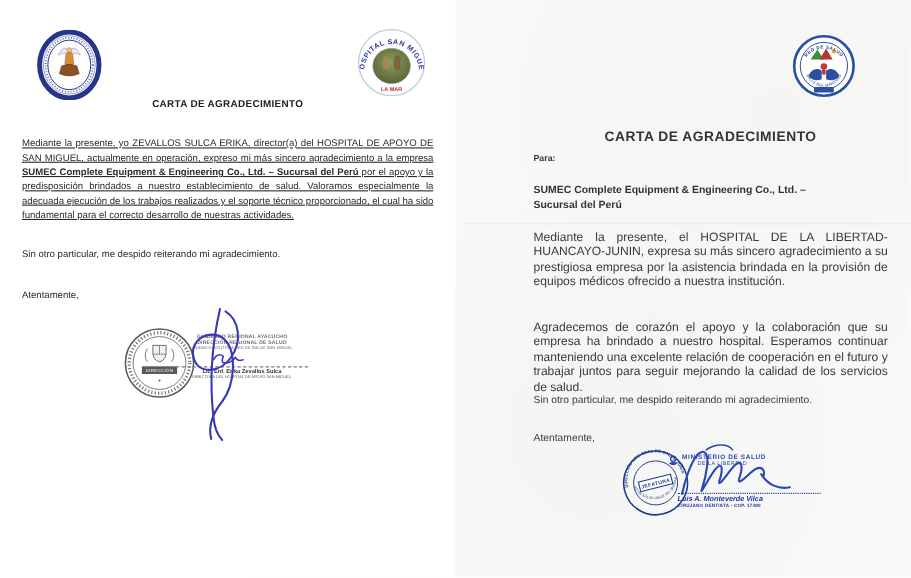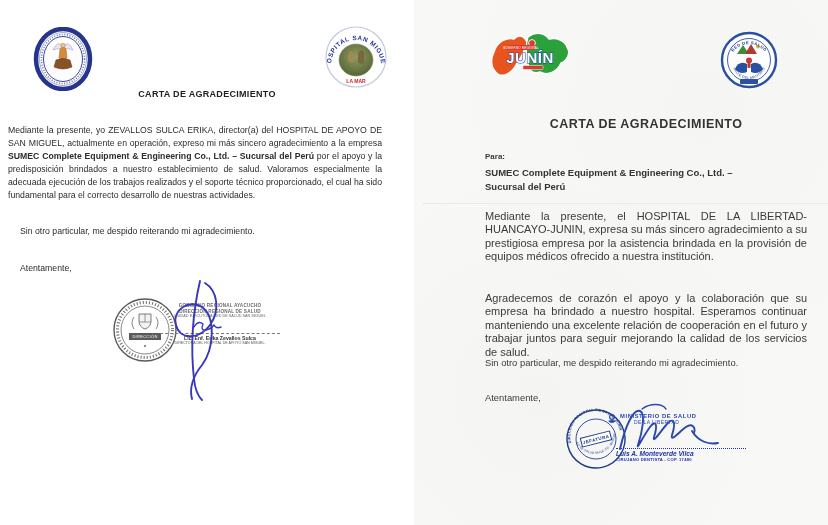--- a/index.html
+++ b/index.html
@@ -8,21 +8,21 @@
   .stage{position:relative;width:828px;height:525px;}
   .page{position:absolute;top:0;height:525px;width:414px;}
   #page-left{left:0;background:#ffffff;}
   #page-right{left:414px;background:#f8f8f6;
      background-image:radial-gradient(circle at 70% 20%, rgba(0,0,0,0.012), transparent 55%),
                       radial-gradient(circle at 30% 75%, rgba(0,0,0,0.015), transparent 50%);}
   #page-right .scanline{position:absolute;left:8px;right:0;top:203px;height:1px;background:#eaeae7;}
   .abs{position:absolute;}
   .title-l{width:100%;text-align:center;font-weight:bold;font-size:9px;letter-spacing:.3px;color:#222;}
   .title-r{left:71px;width:322px;text-align:center;font-weight:bold;font-size:12.5px;letter-spacing:.5px;color:#333;}
-  .body-l{left:8px;width:374px;font-size:8.7px;line-height:13px;text-align:justify;color:#2b2b2b;}
+  .body-l{left:20px;width:374px;font-size:8.7px;line-height:13px;text-align:justify;color:#2b2b2b;text-decoration:underline;}
   .plain-l{left:20px;width:380px;font-size:8.7px;color:#2b2b2b;}
   .body-r{left:71px;width:322px;font-size:11px;line-height:13.4px;text-align:justify;color:#3a3a3a;}
   .plain-r{left:71px;width:330px;font-size:9.4px;color:#3a3a3a;}
   .b{font-weight:bold;}
   .para-label{font-weight:bold;font-size:8px;color:#3a3a3a;}
   .recipient{left:71px;width:285px;font-weight:bold;font-size:9.5px;line-height:13.5px;color:#333;}
   
   .stampL{left:112px;top:283px;width:175px;height:120px;}
   .stampL-text{position:absolute;left:48px;top:20px;width:120px;text-align:center;color:#6a6a6a;}
   .stL1{font-size:4.6px;line-height:5.6px;font-weight:bold;letter-spacing:.2px;}
@@ -120,31 +120,20 @@
           <path d="M63,6 C76,14 78,34 68,48 C58,62 38,64 34,48 C30,32 48,22 60,30 C74,40 72,72 60,88 C52,98 47,110 50,122"></path>
           <path d="M52,50 q4,-7 9,-3 q-3,7 3,6 q5,-1 8,-5 q2,4 7,2" stroke-width="1.4"></path>
         </g>
       </svg>
     </div>
   </div>
 
   <div class="page" id="page-right">
     <div class="scanline"></div>
 
-    <div class="abs" style="left:72px;top:30px;width:88px;height:56px;">
-      <svg width="88" height="56" viewBox="0 0 88 56">
-        <path d="M8,22 C11,12 20,7 28,9 C31,5 37,5 39,9 L42,13 C38,20 36,27 31,33 C27,42 18,48 12,44 C5,39 4,30 8,22 Z" fill="#e8541e" stroke="#ffffff" stroke-width="1.4"></path>
-        <path d="M42,7 C50,1 59,3 63,9 C71,7 79,11 81,17 C85,23 81,31 75,33 C71,42 62,46 54,42 C46,45 40,38 43,30 C39,24 40,13 42,7 Z" fill="#2aa13b" stroke="#ffffff" stroke-width="1.4"></path>
-        <circle cx="46" cy="13" r="3.4" fill="#d93a2b" stroke="#ffffff" stroke-width="0.9"></circle>
-        <rect x="21" y="15" width="28" height="5" rx="1" fill="#d93a2b"></rect>
-        <text x="35" y="18.8" font-size="3" fill="#ffffff" text-anchor="middle" letter-spacing="0.2">GOBIERNO REGIONAL</text>
-        <text x="44" y="33" font-size="15" font-weight="bold" fill="#ffffff" stroke="#1b3faa" stroke-width="1.1" paint-order="stroke" text-anchor="middle" letter-spacing="0.5" font-family="Liberation Sans, sans-serif">JUNÍN</text>
-        <rect x="37" y="35.5" width="20" height="4" rx="0.8" fill="#d93a2b" stroke="#ffffff" stroke-width="0.5"></rect>
-      </svg>
-    </div>
 
     <div class="abs" style="left:306px;top:31px;width:58px;height:58px;">
       <svg width="58" height="58" viewBox="0 0 58 58">
         <defs>
           <path id="rs-top" d="M 9,33 A 20,20 0 1 1 49,33"></path>
           <path id="rs-bot" d="M 12,31 A 17,17 0 0 0 46,31"></path>
         </defs>
         <circle cx="29" cy="29" r="27" fill="#ffffff" stroke="#2b50a0" stroke-width="2.4"></circle>
         <circle cx="29" cy="29" r="21.5" fill="none" stroke="#2b50a0" stroke-width="0.9"></circle>
         <path d="M17,23 L23,14 L29,23 Z" fill="#3a8f3a"></path>
@@ -159,21 +148,21 @@
         </text>
         <text font-size="3.6" fill="#1d3a86" letter-spacing="0.2">
           <textPath href="#rs-bot" startOffset="50%" text-anchor="middle">VALLE DEL MANTARO</textPath>
         </text>
         <rect x="20" y="48" width="18" height="5" rx="1" fill="#2b50a0"></rect>
       </svg>
     </div>
 
     <div class="abs title-r" style="top:117px;">CARTA DE AGRADECIMIENTO</div>
 
-    <div class="abs para-label" style="left:71px;top:152px;text-align:center;">Para:</div>
+    <div class="abs para-label" style="left:71px;top:139px;text-align:center;">Para:</div>
 
     <div class="abs recipient" style="top:166px;">SUMEC Complete Equipment &amp; Engineering Co., Ltd. – Sucursal del Perú</div>
 
     <div class="abs body-r" style="top:210px;">Mediante la presente, el HOSPITAL DE LA LIBERTAD-HUANCAYO-JUNIN, expresa su más sincero agradecimiento a su prestigiosa empresa por la asistencia brindada en la provisión de equipos médicos ofrecido a nuestra institución.</div>
 
     <div class="abs body-r" style="top:292px;">Agradecemos de corazón el apoyo y la colaboración que su empresa ha brindado a nuestro hospital. Esperamos continuar manteniendo una excelente relación de cooperación en el futuro y trabajar juntos para seguir mejorando la calidad de los servicios de salud.</div>
 
     <div class="abs plain-r" style="top:357px;">Sin otro particular, me despido reiterando mi agradecimiento.</div>
 
     <div class="abs plain-r" style="top:392px;">Atentamente,</div>

